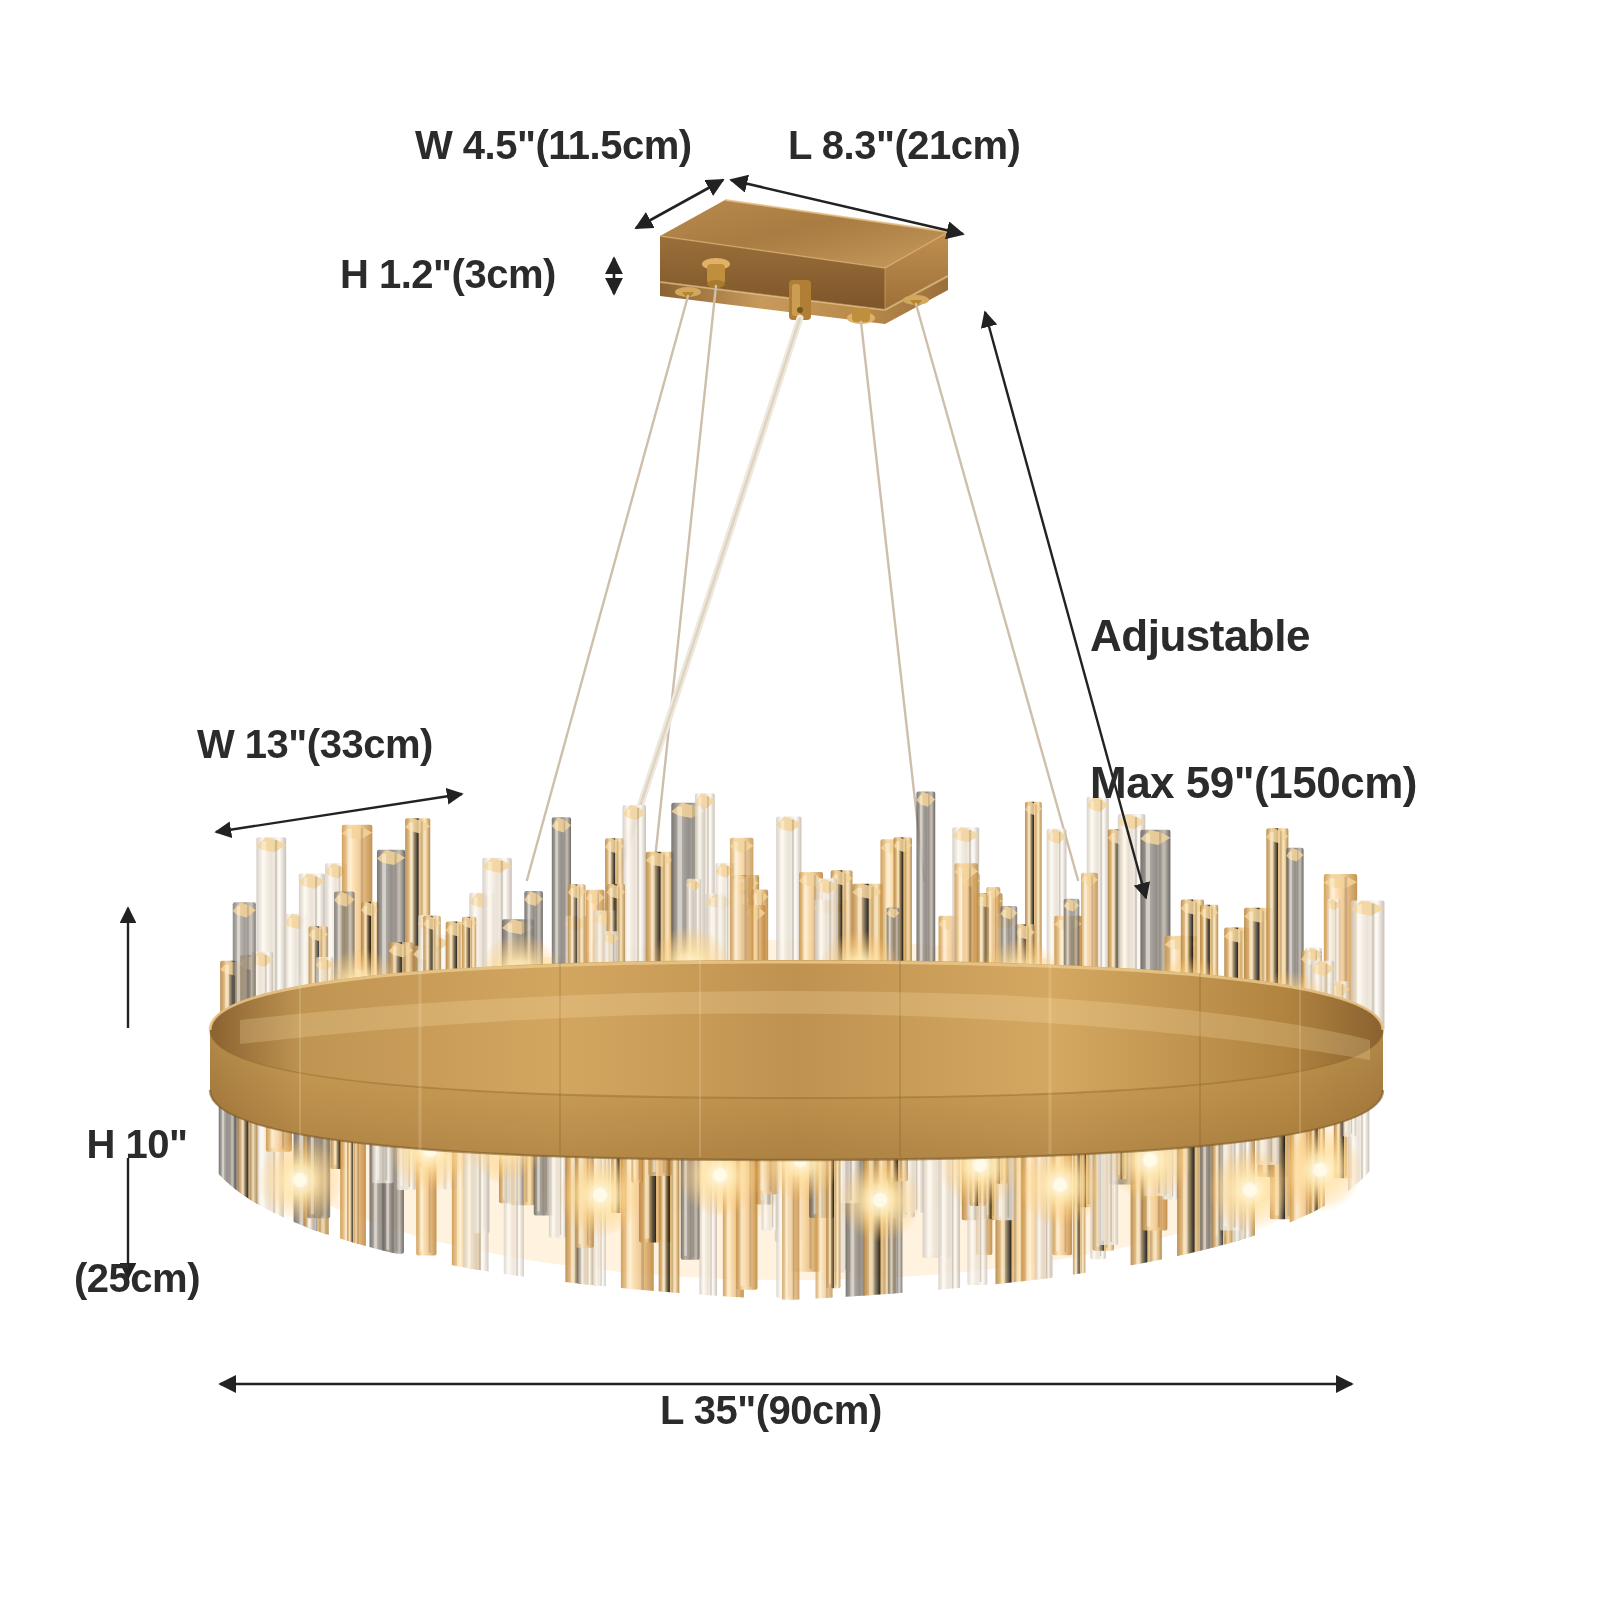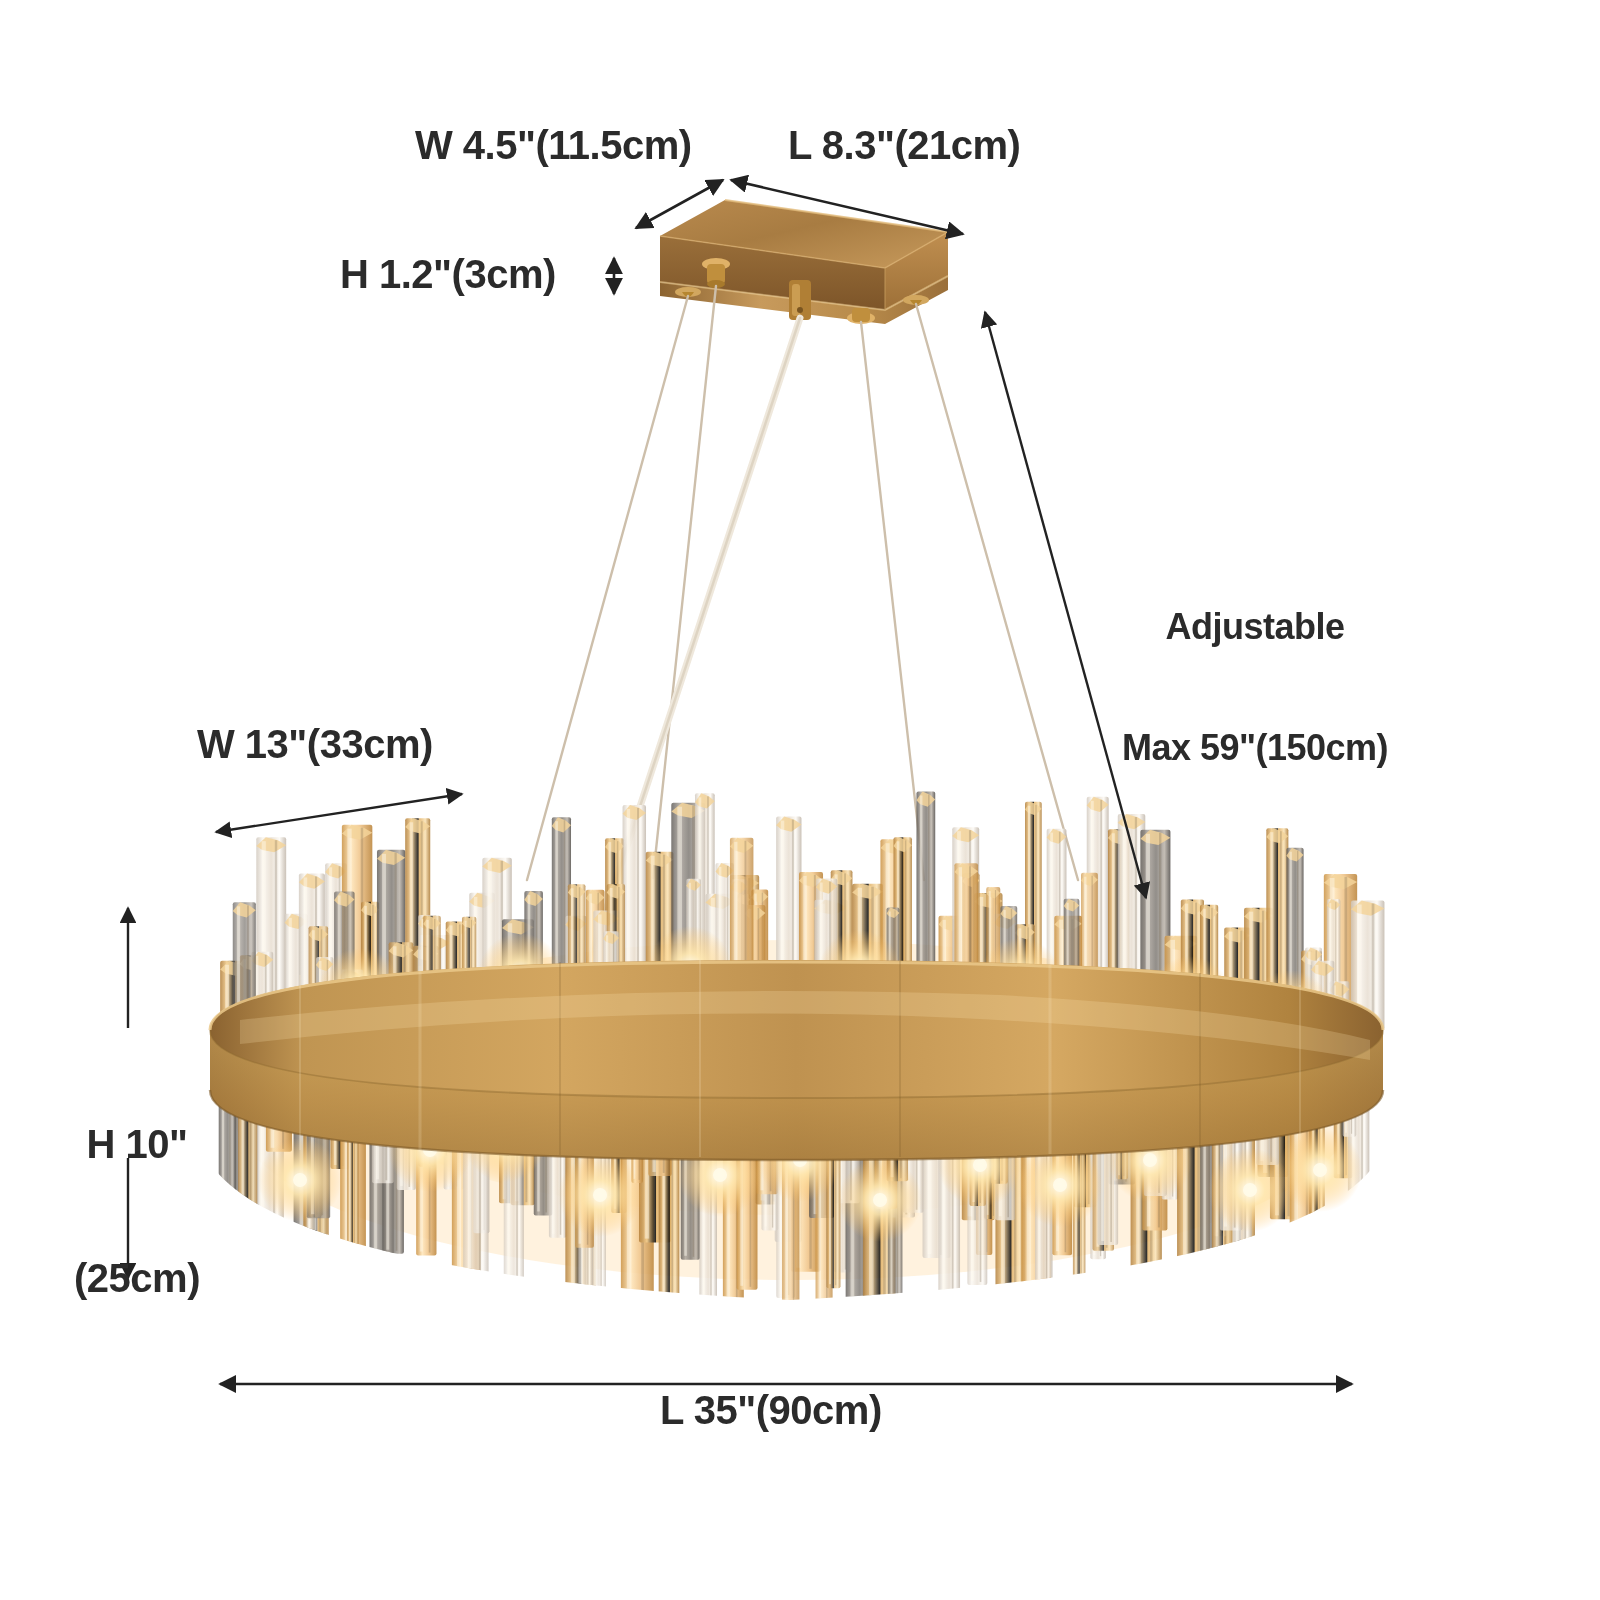--- a/index.html
+++ b/index.html
@@ -22,21 +22,21 @@
     color: #2b2b2b;
     font-weight: 700;
     letter-spacing: -0.5px;
     white-space: pre;
     line-height: 1.12;
   }
   #label-w-canopy { left: 415px; top: 123px; font-size: 40px; }
   #label-l-canopy { left: 788px; top: 123px; font-size: 40px; }
   #label-h-canopy { left: 340px; top: 252px; font-size: 40px; }
   #label-adjustable {
-    left: 1090px; top: 526px; font-size: 36px; text-align: center; width: 330px;
+    left: 1090px; top: 512px; font-size: 44px; text-align: left; width: 330px;
   }
   #label-w-body { left: 197px; top: 722px; font-size: 40px; }
   #label-h-body {
     left: 42px; top: 1032px; font-size: 40px; text-align: center; width: 190px;
   }
   #label-l-body { left: 660px; top: 1388px; font-size: 40px; }
 
   svg.overlay {
     position: absolute;
     left: 0; top: 0;

